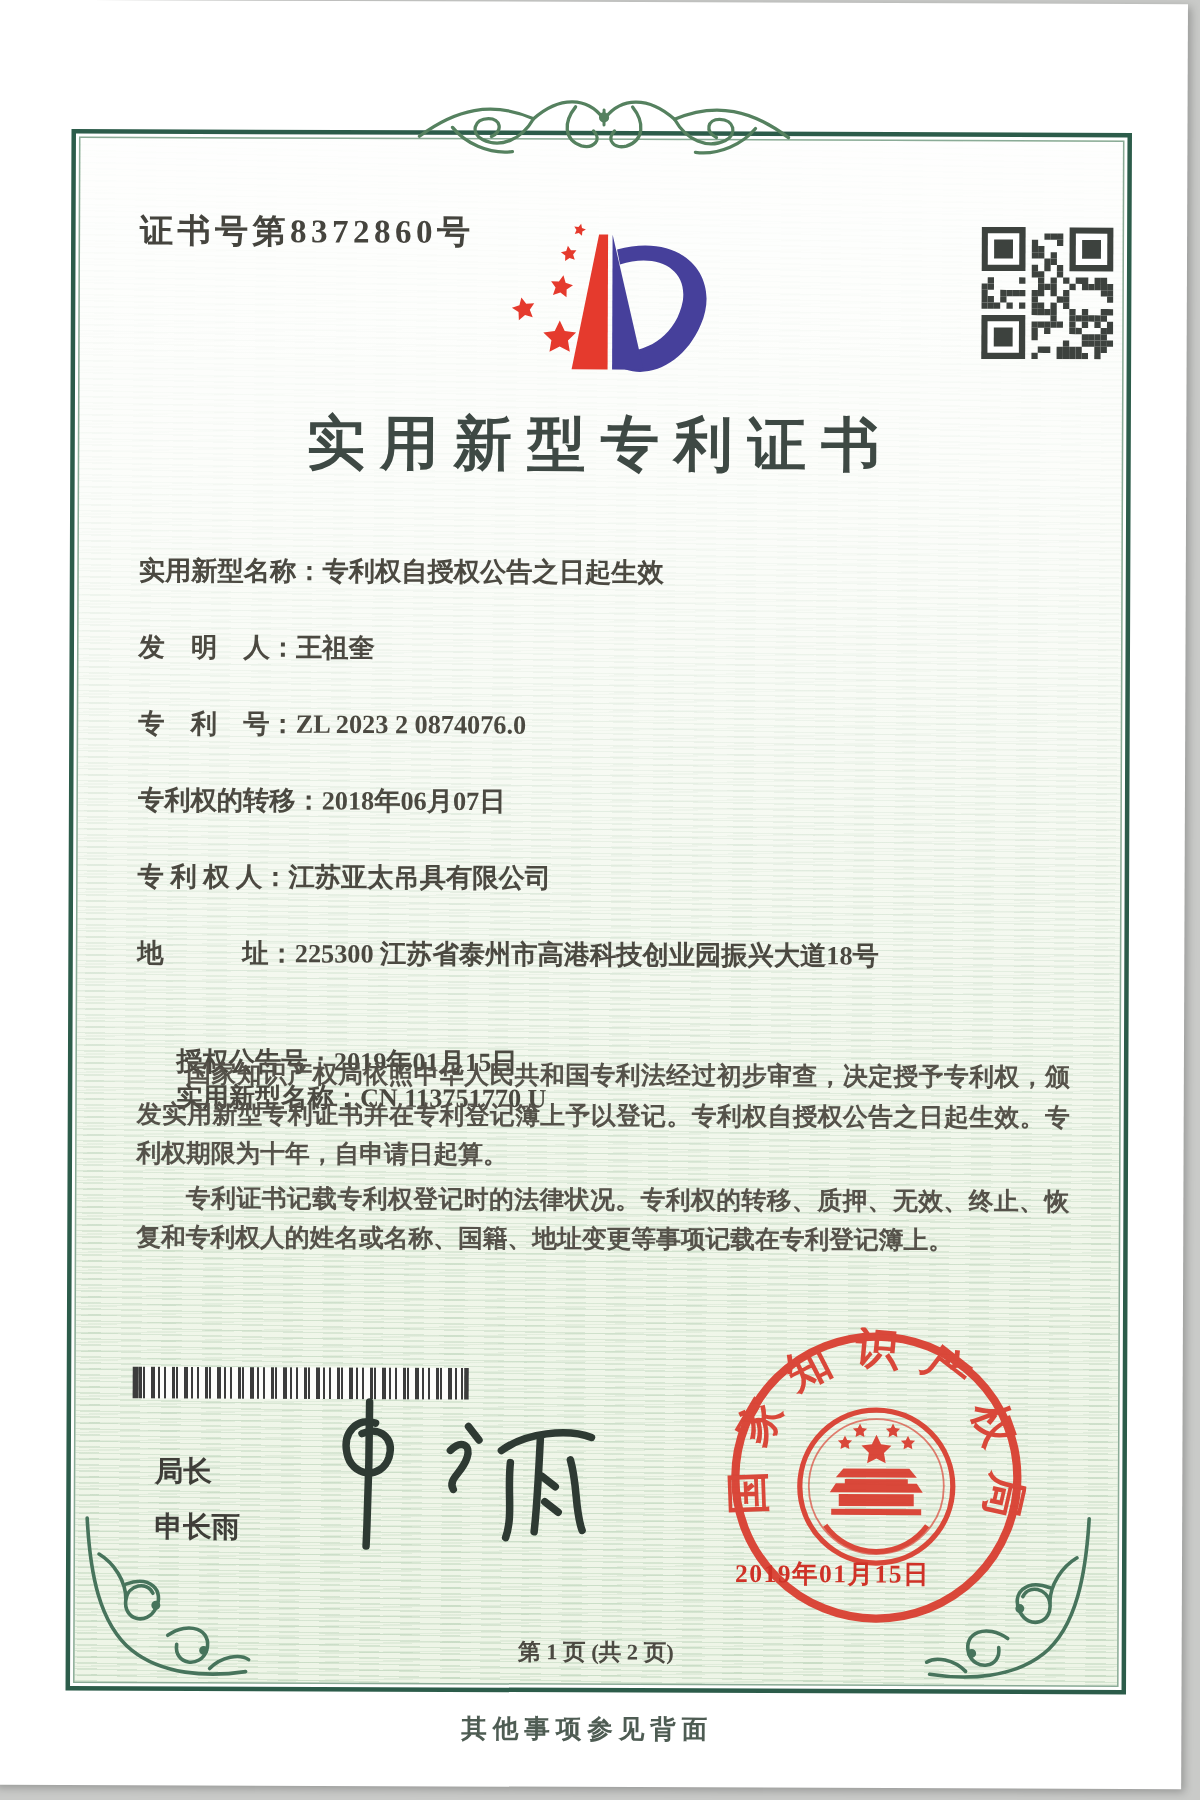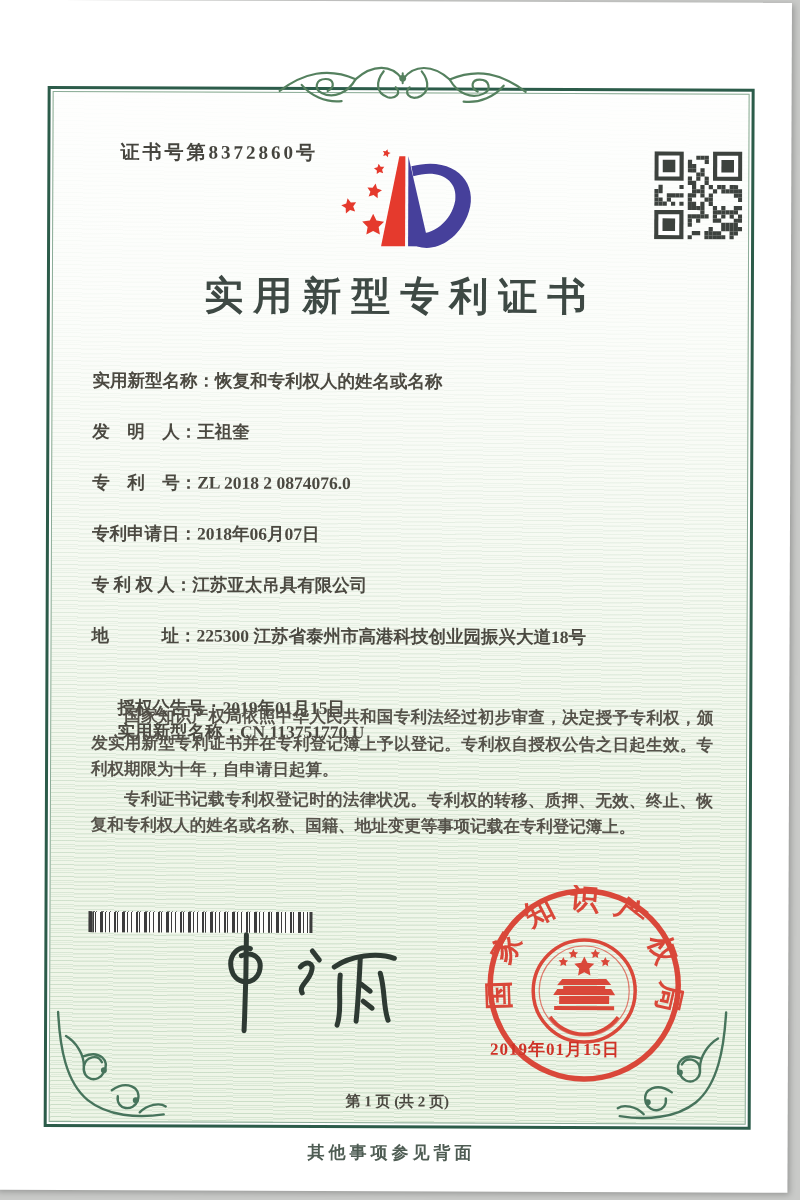--- a/index.html
+++ b/index.html
@@ -21,21 +21,21 @@
   .frame-inner{
     position:absolute;left:2px;top:2px;right:2px;bottom:2px;
     border:1px solid #8aab97;
     background:
       linear-gradient(180deg,rgba(255,255,255,0.95) 0%,rgba(255,255,255,0.8) 22%,rgba(255,255,255,0.45) 45%,rgba(255,255,255,0.12) 70%,rgba(255,255,255,0) 100%),
       repeating-linear-gradient(1.2deg,rgba(124,170,128,0.22) 0 1px,rgba(255,255,255,0) 1px 4px),
       repeating-linear-gradient(-1.2deg,rgba(124,170,128,0.12) 0 1px,rgba(255,255,255,0) 1px 6px),
       #eef5e7;
   }
   .abs{position:absolute;}
-  .cert-no{left:94px;top:139px;font-size:19px;font-weight:700;letter-spacing:3px;color:#45443e;white-space:pre;margin-left:27px;}
+  .cert-no{left:94px;top:139px;font-size:22px;font-weight:700;letter-spacing:3px;color:#45443e;white-space:pre;}
   .title{left:48px;top:268px;width:707px;text-align:center;font-size:39px;font-weight:700;
          letter-spacing:10px;color:#3e4944;white-space:pre;}
   .fields{left:94px;top:368px;width:624px;}
   .frow{height:22px;margin-bottom:29px;font-size:17.5px;font-weight:600;color:#4b4941;white-space:pre;}
   .frow .lbl{display:inline-block;font-family:Liberation Serif, serif;}
   .grant-row .gcol1{display:inline-block;width:316px;}
   .paras{left:94px;top:703px;width:622px;}
   .paras p{margin:0 0 3px 0;font-size:16.5px;line-height:26.5px;font-weight:600;color:#55524a;
            text-indent:2em;text-align:justify;}
   .barcode{left:92px;top:911px;width:217px;height:21px;
@@ -230,39 +230,43 @@
       <rect x="15" y="1" width="5" height="5" fill="#fff"></rect>
       <rect x="16" y="2" width="3" height="3" fill="#3d423e"></rect>
       <rect x="0" y="14" width="7" height="7" fill="#3d423e"></rect>
       <rect x="1" y="15" width="5" height="5" fill="#fff"></rect>
       <rect x="2" y="16" width="3" height="3" fill="#3d423e"></rect>
     </svg>
 
   <div class="abs title">实用新型专利证书</div>
 
   <div class="abs fields">
-    <div class="frow"><span class="lbl">实用新型名称：</span><span>恢复和专利权人的姓名或名称</span></div>
+    <div class="frow"><span class="lbl">实用新型名称：</span><span>专利权自授权公告之日起生效</span></div>
     <div class="frow"><span class="lbl">发　明　人：</span><span>王祖奎</span></div>
-    <div class="frow"><span class="lbl">专　利　号：</span><span>ZL 2018 2 0874076.0</span></div>
-    <div class="frow"><span class="lbl">专利申请日：</span><span>2018年06月07日</span></div>
+    <div class="frow"><span class="lbl">专　利　号：</span><span>ZL 2023 2 0874076.0</span></div>
+    <div class="frow"><span class="lbl">专利权的转移：</span><span>2018年06月07日</span></div>
     <div class="frow"><span class="lbl">专 利 权 人：</span><span>江苏亚太吊具有限公司</span></div>
     <div class="frow"><span class="lbl">地　　　址：</span><span>225300 江苏省泰州市高港科技创业园振兴大道18号</span></div>
     <div class="frow grant-row">
       <span class="gcol1"><span>授权公告号：</span><span>2019年01月15日</span></span>
       <span><span>实用新型名称：</span><span>CN 113751770 U</span></span>
     </div>
   </div>
 
   <div class="abs paras">
     <p>国家知识产权局依照中华人民共和国专利法经过初步审查，决定授予专利权，颁发实用新型专利证书并在专利登记簿上予以登记。专利权自授权公告之日起生效。专利权期限为十年，自申请日起算。</p>
     <p>专利证书记载专利权登记时的法律状况。专利权的转移、质押、无效、终止、恢复和专利权人的姓名或名称、国籍、地址变更等事项记载在专利登记簿上。</p>
   </div>
 
   <div class="abs barcode"></div>
 
+  <div class="abs director">
+    <div>局长</div>
+    <div>申长雨</div>
+  </div>
 
   <svg class="abs" style="left:212px;top:926px;" width="210" height="115" viewBox="0 0 210 115">
     <g stroke="#2e3a33" stroke-width="5" fill="none" stroke-linecap="round" stroke-linejoin="round">
       <path d="M42,22 C30,18 20,28 23,42 C26,58 46,60 51,45 C55,31 44,24 33,29"></path>
       <path d="M38,8 C38,40 37,80 36,104"></path>
       <path d="M92,40 C99,33 106,36 103,45 C100,55 90,59 94,66"></path>
       <path d="M104,24 L111,33"></path>
       <path d="M126,40 C142,28 170,25 186,31"></path>
       <path d="M152,30 C151,52 150,76 148,94"></path>
       <path d="M132,48 C130,68 134,84 129,98"></path>

